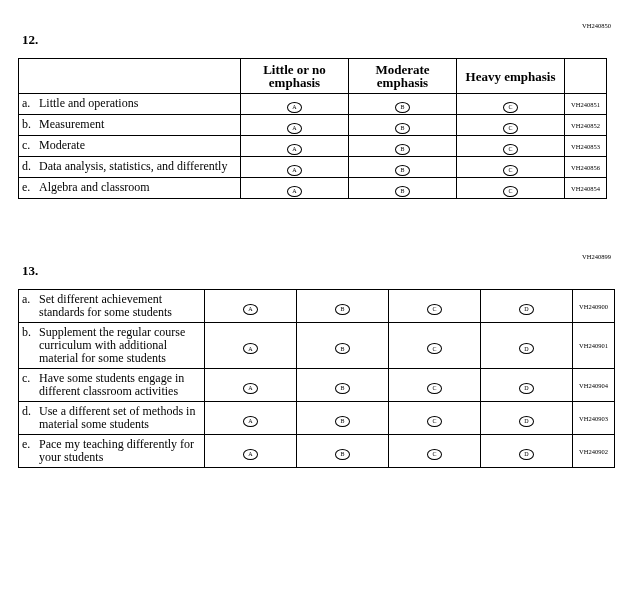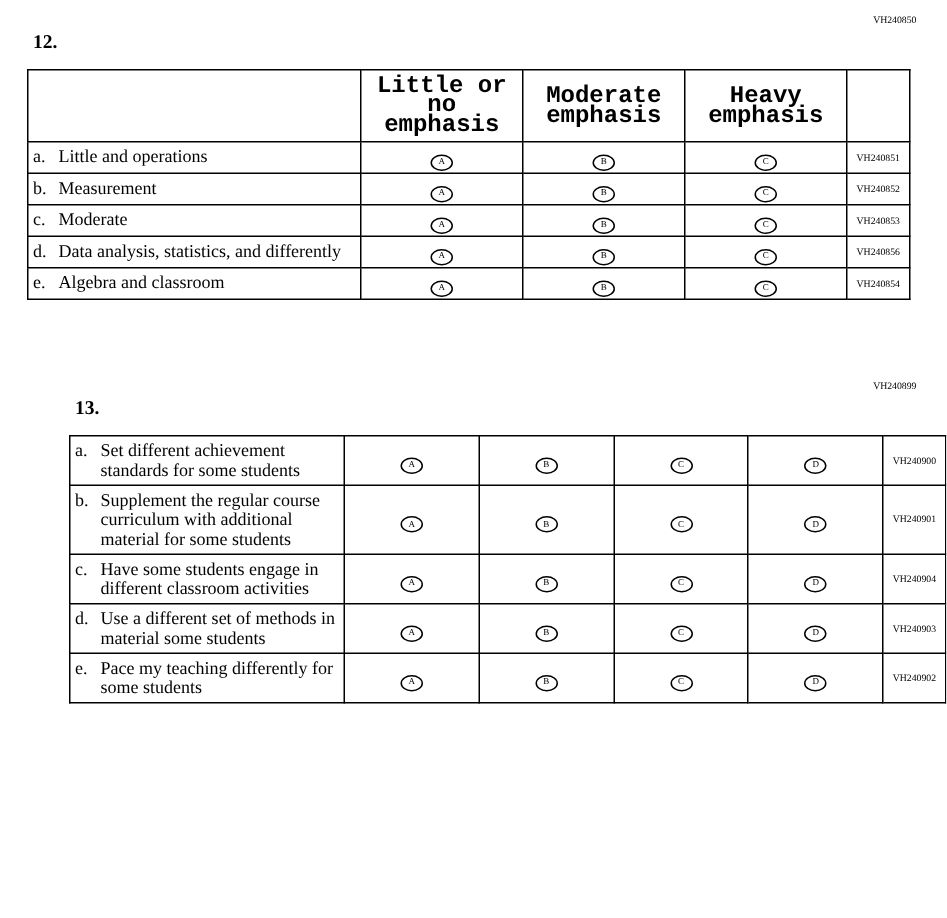--- a/index.html
+++ b/index.html
@@ -1,52 +1,52 @@
 <!DOCTYPE html>
 <html><head>
 <meta charset="utf-8">
 <style>
   html, body { margin:0; padding:0; background:#ffffff; }
   .page {
     position:relative; width:631px; height:576px; overflow:hidden;
     background:#ffffff; color:#000;
     font-family:"Liberation Serif","DejaVu Serif",serif;
-    box-sizing:border-box; padding-top:10px;
+    box-sizing:border-box; padding-top:10px;margin-top:12px;
   }
   .sec-code {
     text-align:right; padding-right:20px;
     font-size:6.5px; line-height:8px;
   }
   .prompt { display:flex; margin:2px 0 0 22px; font-size:13px; line-height:16px; }
   .qnum { flex:none; width:26px; font-weight:bold; }
   .qtext { width:532px; }
   .qtext b { font-weight:bold; }
 
   table.resp {
     border-collapse:collapse; table-layout:fixed;
     margin:10px 0 0 18px; border:1.5px solid #000;
   }
   .resp th, .resp td { border:1px solid #000; box-sizing:border-box; }
   .resp th {
-    font-size:16px; font-weight:bold; text-align:center;
-    vertical-align:middle; padding:4px 6px; line-height:13px;font-family:Liberation Mono, monospace;
+    font-size:13px; font-weight:bold; text-align:center;
+    vertical-align:middle; padding:4px 6px; line-height:13px;
   }
   td.label { font-size:12px; line-height:13px; padding:3px 4px 3px 3px; vertical-align:top; }
   .lbl { display:flex; }
   .pfx { flex:none; width:17px; }
   .txt { flex:1; }
   td.opt { text-align:center; vertical-align:middle; }
   .bubble {
     display:inline-flex; width:13px; height:9px;
     border:1px solid #000; border-radius:50%;
     align-items:center; justify-content:center;
   }
   .bl { font-size:6px; line-height:1; }
   td.code { font-size:6.5px; text-align:center; vertical-align:middle; padding:0 1px; }
-  .q13 { margin-top:54px;padding-left:28px; }
+  .q13 { margin-top:54px; }
 </style>
 </head>
 <body>
 
 <div class="page">
 
   <section class="question q12">
     <div class="sec-code">VH240850</div>
     <div class="prompt">
       <span class="qnum">12.</span>
@@ -259,21 +259,21 @@
               </span></td>
         <td class="opt"><span class="bubble">
                 <span class="bl">D</span>
               </span></td>
         <td class="code">VH240903</td>
       </tr>
       <tr>
         <td class="label">
               <div class="lbl">
                 <span class="pfx">e.</span>
-                <span class="txt">Pace my teaching differently for some students</span>
+                <span class="txt">Pace my teaching differently for your students</span>
               </div>
             </td>
         <td class="opt"><span class="bubble">
                 <span class="bl">A</span>
               </span></td>
         <td class="opt"><span class="bubble">
                 <span class="bl">B</span>
               </span></td>
         <td class="opt"><span class="bubble">
                 <span class="bl">C</span>

